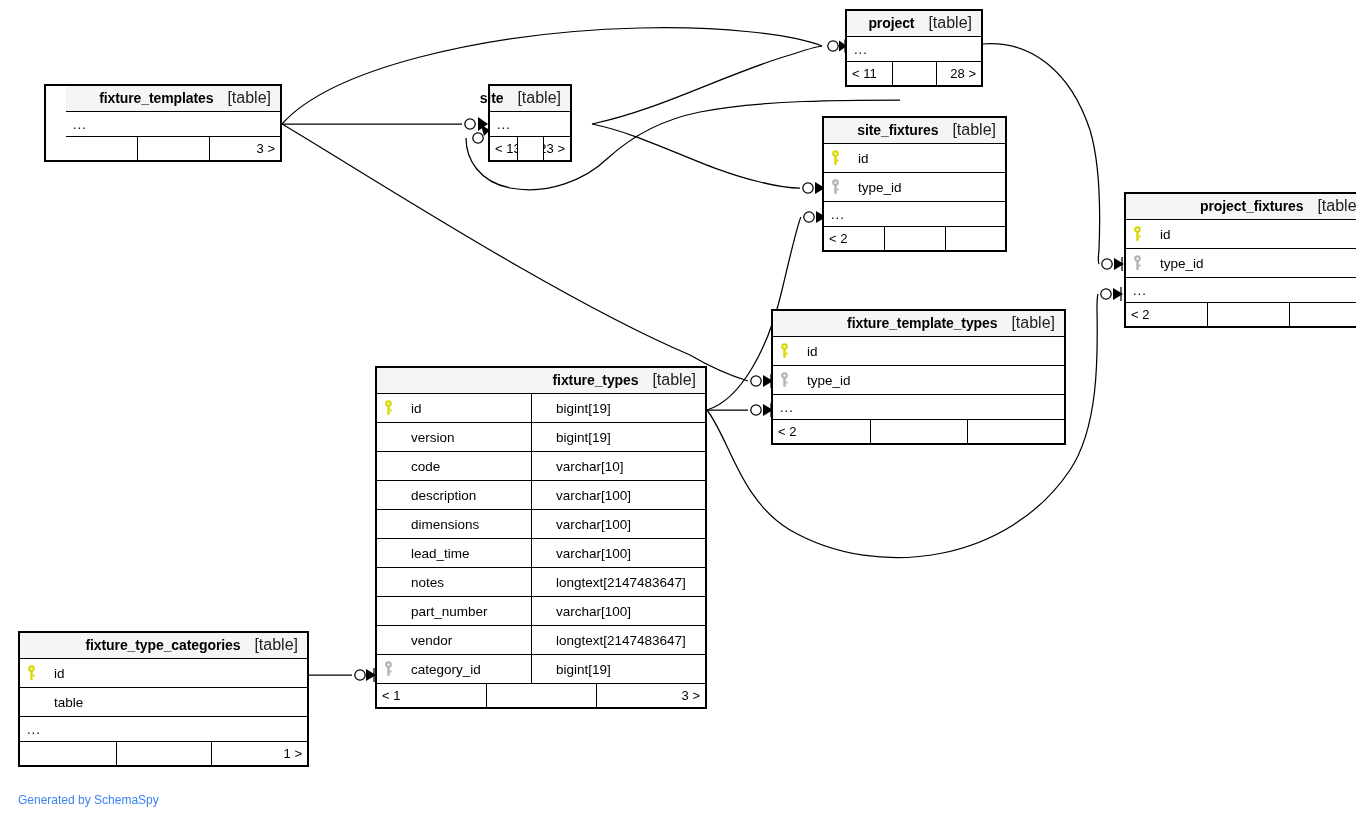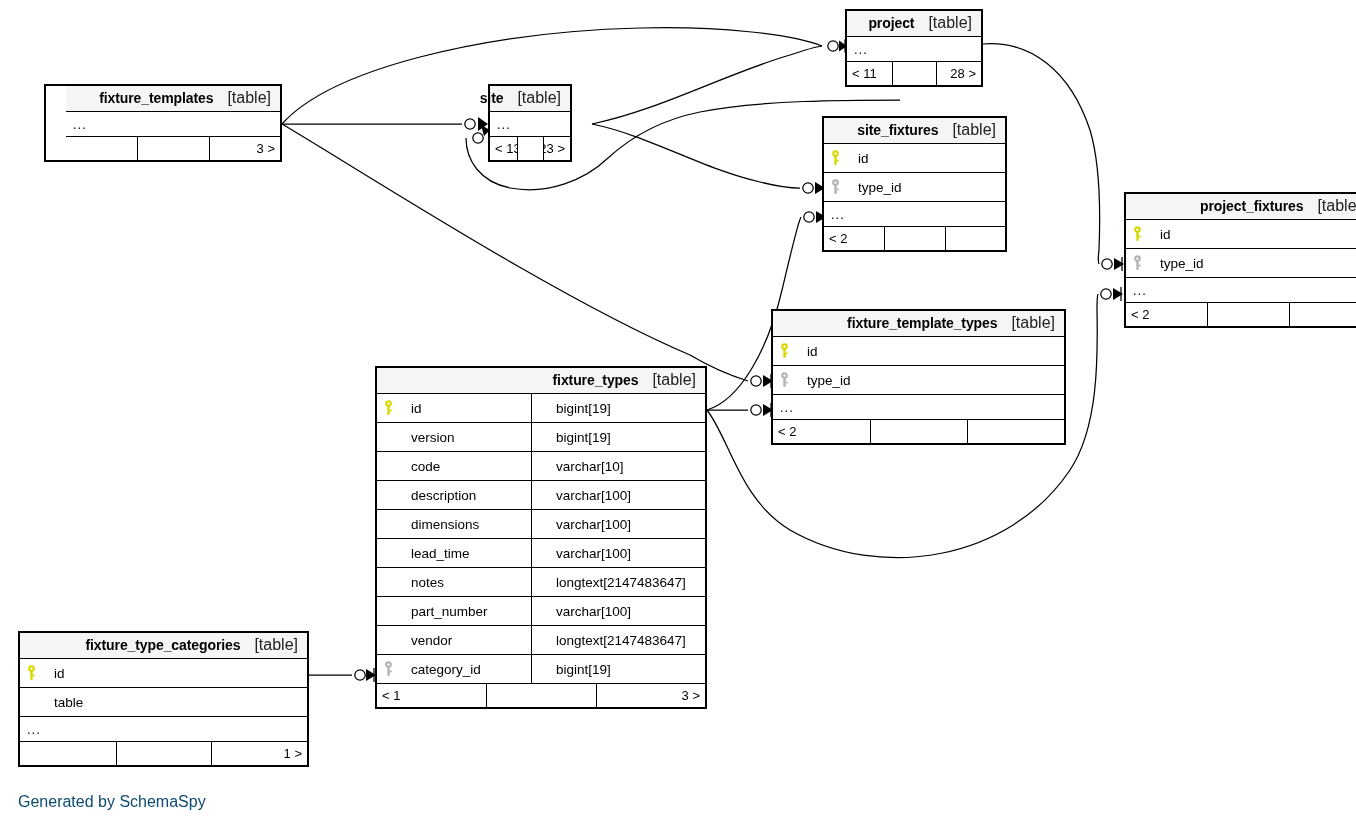--- a/index.html
+++ b/index.html
@@ -140,22 +140,22 @@
     white-space: nowrap;
   }
   .foot-cell:first-child { border-left: none; }
   .foot-left  { justify-content: flex-start; }
   .foot-right { justify-content: flex-end; }
 
   .credit {
     position: absolute;
     left: 18px;
     top: 793px;
-    font-size: 16px;
-    color: #0c4a6e;
+    font-size: 12px;
+    color: #3b82f6;
     white-space: nowrap;
   }
 </style>
 </head>
 <body>
 
 <div id="canvas">
 
   <svg id="edges" viewBox="0 0 1356 823" width="1356" height="823">
 

